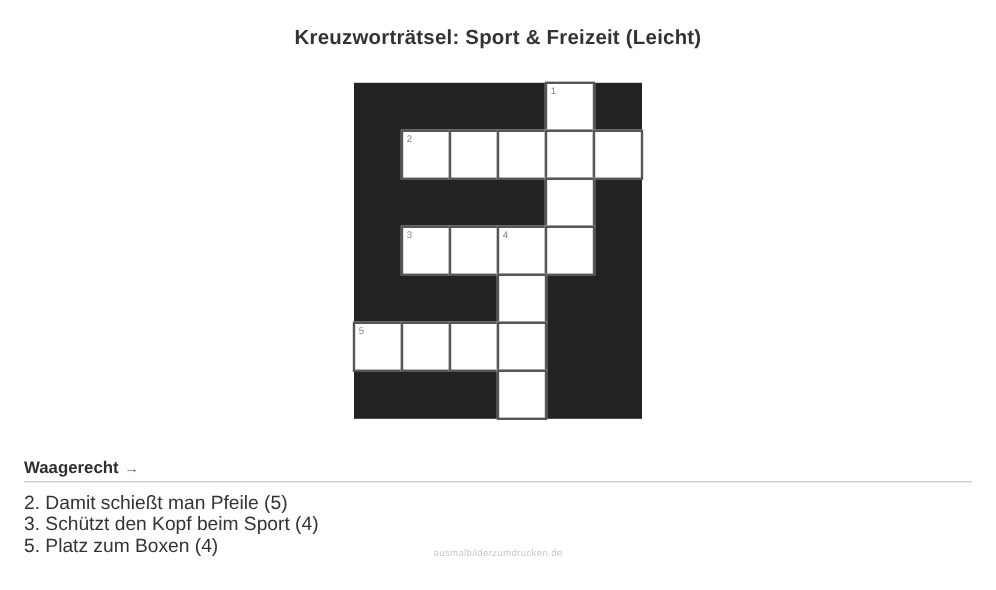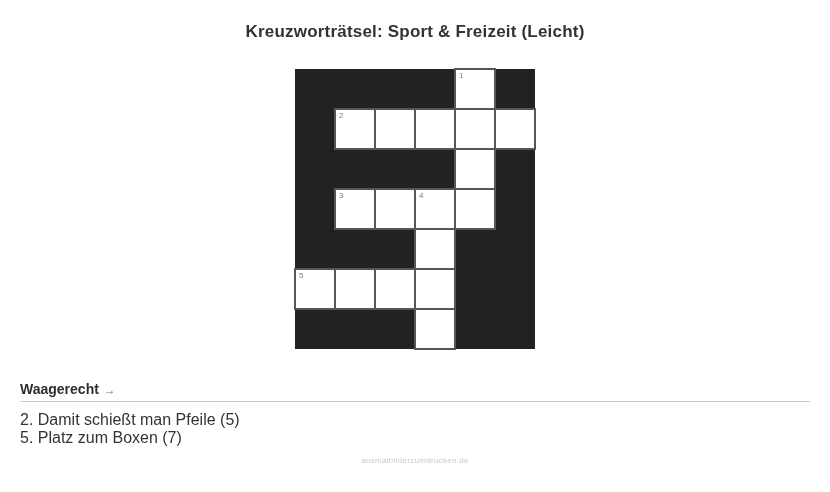--- a/index.html
+++ b/index.html
@@ -134,20 +134,21 @@
       <div class="cell" style="left: 79px; top: 199px;"></div>
       <div class="cell" style="left: 119px; top: 199px;"></div>
       <div class="cell" style="left: 119px; top: 239px;"></div>
     </div>
 
   <div class="clues">
     <div class="clue-col">
       <h2 class="clue-heading"><span>Waagerecht</span><span class="arrow">→</span></h2>
       <ul class="clue-list" id="across-list">
           <li>2. Damit schießt man Pfeile (5)</li>
-          <li>5. Platz zum Boxen (7)</li>
+          <li>3. Schützt den Kopf beim Sport (4)</li>
+          <li>5. Platz zum Boxen (4)</li>
         </ul>
     </div>
   </div>
 
   <div class="watermark">ausmalbilderzumdrucken.de</div>
 
 </div>
 
 </body></html>

